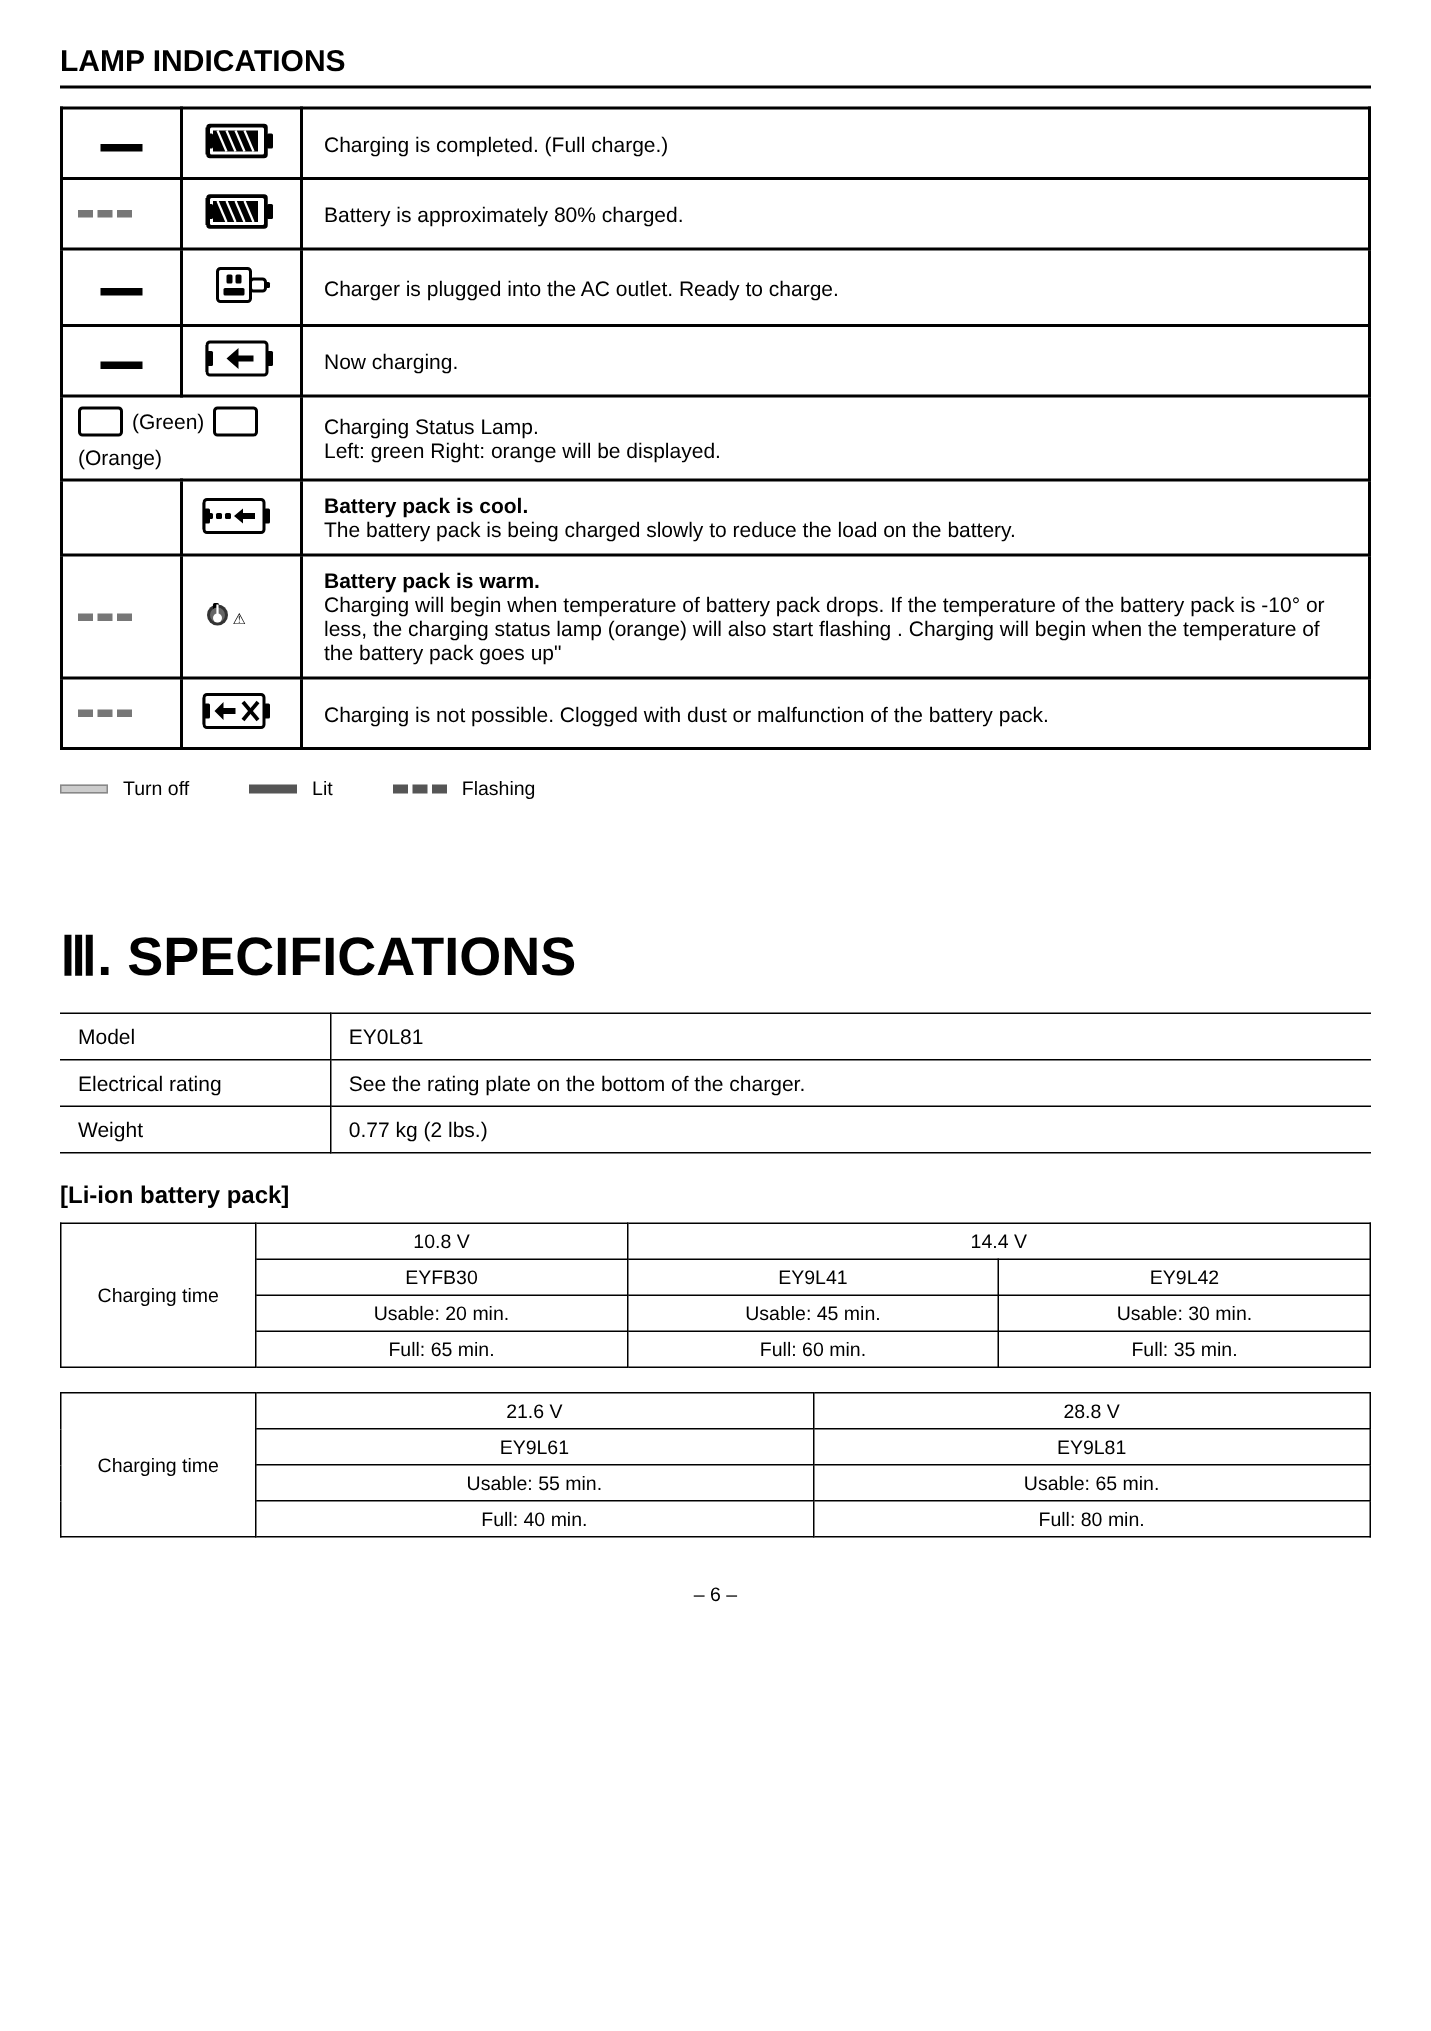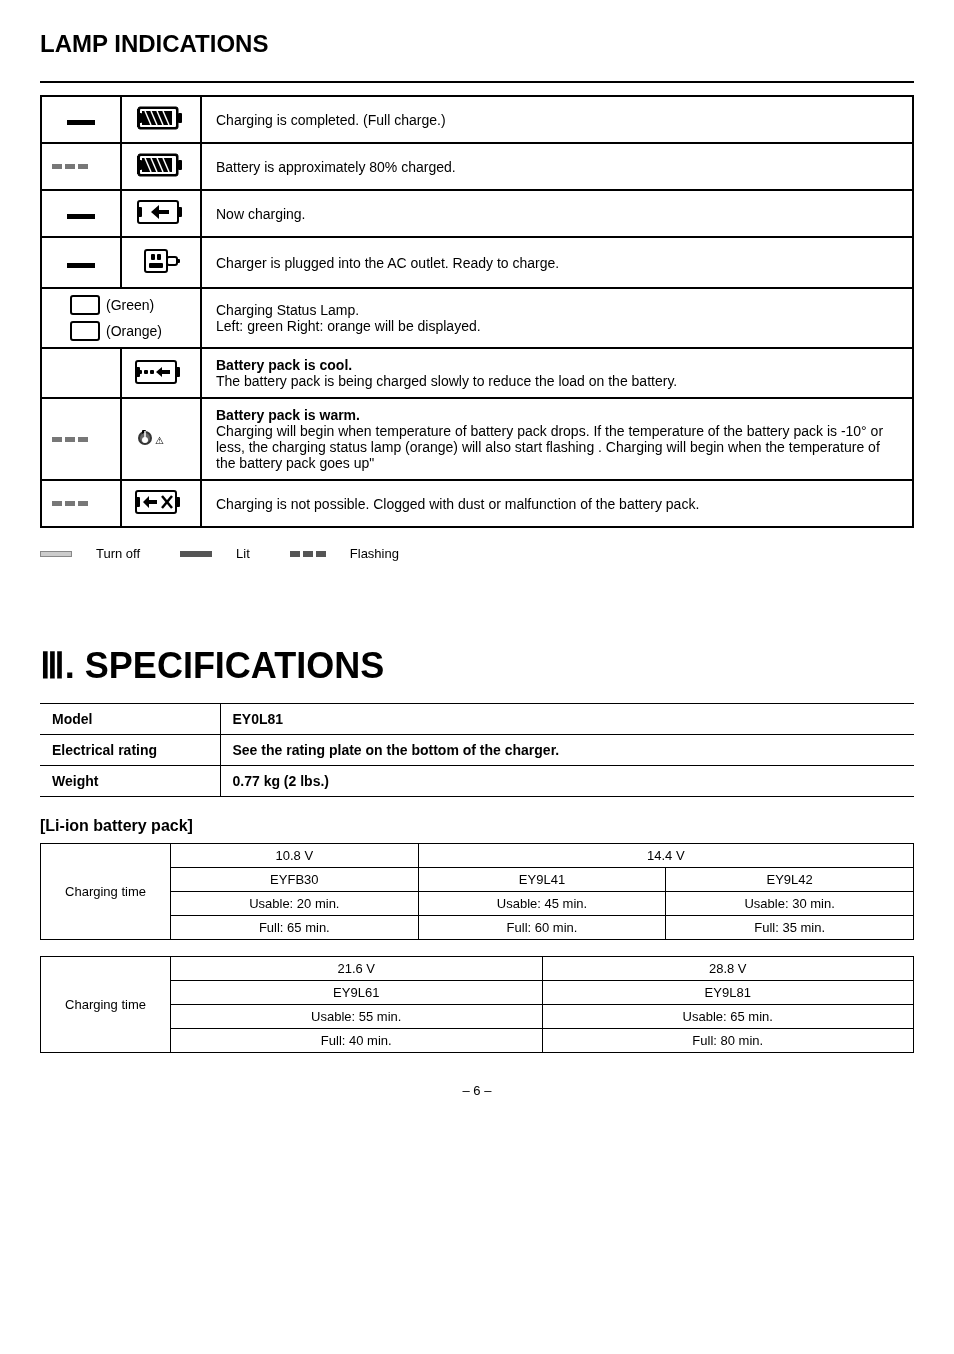--- a/index.html
+++ b/index.html
@@ -8,25 +8,25 @@
       font-size: 14px;
       background: #fff;
       color: #000;
       width: 954px;
       min-height: 1354px;
       padding: 30px 40px;
     }
 
     
     .lamp-section-title {
-      font-size: 24px;
+      font-size: 20px;
       font-weight: bold;
       margin-bottom: 12px;
       border-bottom: 2px solid #000;
-      padding-bottom: 23px;
+      padding-bottom: 4px;
     }
 
     .lamp-table {
       border: 1px solid #000;
       width: 100%;
       border-collapse: collapse;
       margin-bottom: 18px;
     }
     .lamp-table td {
       border: 2px solid #000000;
@@ -48,41 +48,40 @@
     .legend-row {
       display: flex;
       align-items: center;
       gap: 40px;
       margin-top: 10px;
       font-size: 13px;
     }
     .legend-item {
       display: flex;
       align-items: center;
-      gap: 24px;
+      gap: 10px;
     }
 
     
     .spec-section-title {
       font-size: 36px;
       font-weight: bold;
       margin: 40px 0 16px 0;
     }
 
     .spec-table {
       width: 100%;
       border-collapse: collapse;
       margin-bottom: 20px;
     }
     .spec-table td, .spec-table th {
       border-top: 1px solid #000;
       border-bottom: 1px solid #000;
       padding: 7px 12px;
       text-align: left;
-      font-weight: bold;
     }
     .spec-table td:first-child {
       width: 180px;
       border-right: 1px solid #000;
     }
     .spec-table td:last-child {
     }
 
     .li-ion-title {
       font-size: 16px;
@@ -120,21 +119,21 @@
     
     .lamp-indicator {
       display: inline-block;
       width: 30px;
       height: 20px;
       border: 2px solid #000;
       border-radius: 3px;
       background: #fff;
     }
     .lamp-color-row td {
-      padding: 6px 28px;
+      padding: 6px 10px;
     }
 
     
     .dash-strip {
       display: inline-flex;
       gap: 2px;
       align-items: center;
     }
     .dash-long {
       display: inline-block;
@@ -209,50 +208,50 @@
     </tr>
 
     <tr>
       <td class="icon-col">
         <div class="dash-strip">
           <div class="dash-long"></div>
         </div>
       </td>
       <td class="symbol-col">
         
-        <svg width="48" height="26" viewBox="0 0 48 26">
-          <rect x="1" y="2" width="40" height="22" rx="2" ry="2" fill="none" stroke="#000" stroke-width="2"></rect>
-          <rect x="41" y="8" width="4" height="10" rx="1" fill="#000"></rect>
-
-          <polygon points="14,13 22,6 22,11 32,11 32,15 22,15 22,20" fill="#000"></polygon>
-          <rect x="1" y="8" width="4" height="10" rx="1" fill="#000"></rect>
-          <line x1="0" y1="4" x2="0" y2="22" stroke="#000" stroke-width="2"></line>
-        </svg>
-      </td>
-      <td class="desc-col">Now charging.</td>
-    </tr>
-
-    <tr>
-      <td class="icon-col">
-        <div class="dash-strip">
-          <div class="dash-long"></div>
-        </div>
-      </td>
-      <td class="symbol-col">
-        
         <svg width="48" height="30" viewBox="0 0 48 30">
           <rect x="8" y="4" width="22" height="22" rx="2" fill="none" stroke="#000" stroke-width="2"></rect>
           <rect x="14" y="8" width="4" height="6" rx="1" fill="#000"></rect>
           <rect x="20" y="8" width="4" height="6" rx="1" fill="#000"></rect>
           <rect x="12" y="17" width="14" height="5" rx="1" fill="#000"></rect>
           <rect x="30" y="11" width="10" height="8" rx="2" fill="none" stroke="#000" stroke-width="2"></rect>
           <rect x="40" y="13" width="3" height="4" rx="1" fill="#000"></rect>
         </svg>
       </td>
       <td class="desc-col">Charger is plugged into the AC outlet. Ready to charge.</td>
+    </tr>
+
+    <tr>
+      <td class="icon-col">
+        <div class="dash-strip">
+          <div class="dash-long"></div>
+        </div>
+      </td>
+      <td class="symbol-col">
+        
+        <svg width="48" height="26" viewBox="0 0 48 26">
+          <rect x="1" y="2" width="40" height="22" rx="2" ry="2" fill="none" stroke="#000" stroke-width="2"></rect>
+          <rect x="41" y="8" width="4" height="10" rx="1" fill="#000"></rect>
+
+          <polygon points="14,13 22,6 22,11 32,11 32,15 22,15 22,20" fill="#000"></polygon>
+          <rect x="1" y="8" width="4" height="10" rx="1" fill="#000"></rect>
+          <line x1="0" y1="4" x2="0" y2="22" stroke="#000" stroke-width="2"></line>
+        </svg>
+      </td>
+      <td class="desc-col">Now charging.</td>
     </tr>
 
     <tr class="lamp-color-row">
       <td colspan="2">
         <div style="display:flex;align-items:center;gap:6px;flex-wrap:wrap;">
           <div class="lamp-indicator"></div>
           <span>(Green)</span>
           <div class="lamp-indicator"></div>
           <span>(Orange)</span>
         </div>

